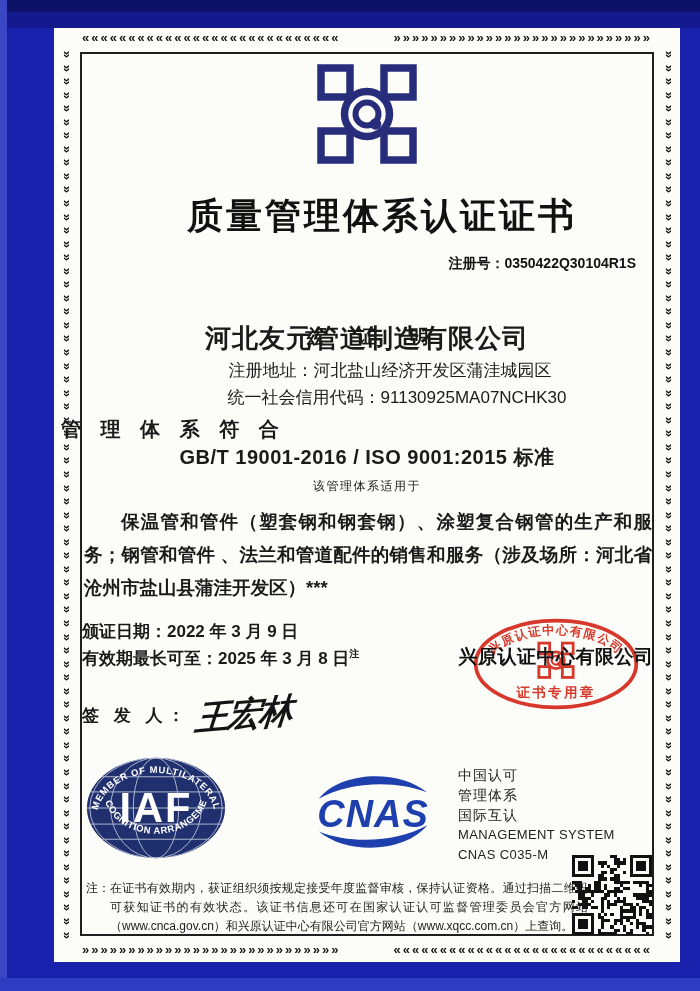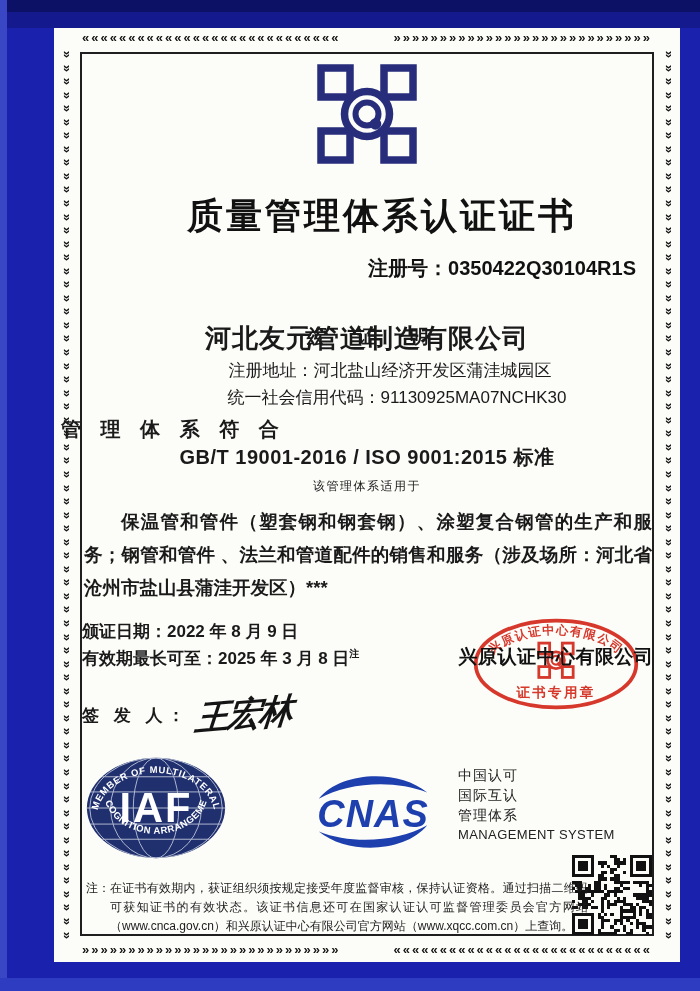--- a/index.html
+++ b/index.html
@@ -31,21 +31,21 @@
   .chev-right{right:4px;}
   .vchev{display:block;font-size:13px;line-height:13px;transform:rotate(-90deg);}
 
   .inner-border{position:absolute;left:26px;top:24px;right:26px;bottom:26px;border:2px solid #1f1f1f;}
 
   .emblem-top{position:absolute;top:36px;left:50%;transform:translateX(-50%);width:100px;height:100px;color:#272d7b;}
 
   .cert-title{position:absolute;top:164px;left:0;width:100%;text-align:center;
     font-size:36px;font-weight:bold;letter-spacing:3px;color:#111;padding-left:15px;}
 
-  .reg-line{position:absolute;top:227px;right:44px;font-size:20px;font-weight:bold;color:#111;}
+  .reg-line{position:absolute;top:227px;right:44px;font-size:14px;font-weight:bold;color:#111;}
 
   .certify-heading{position:absolute;top:264px;left:0;width:100%;text-align:center;
     font-size:19px;font-weight:bold;letter-spacing:14px;text-indent:14px;margin-top:32px;}
 
   .company-name{position:absolute;top:293px;left:0;width:100%;text-align:center;
     font-size:26px;font-weight:bold;letter-spacing:1px;}
 
   .addr-line{position:absolute;top:331px;left:0;width:100%;text-align:center;font-size:17px;padding-left:23px;}
   .credit-line{position:absolute;top:358px;left:0;width:100%;text-align:center;font-size:17px;padding-left:30px;}
 
@@ -274,21 +274,21 @@
   <div class="company-name">河北友元管道制造有限公司</div>
   <div class="addr-line">注册地址：河北盐山经济开发区蒲洼城园区</div>
   <div class="credit-line">统一社会信用代码：91130925MA07NCHK30</div>
 
   <div class="conform-heading">管 理 体 系 符 合</div>
   <div class="standard-line">GB/T 19001-2016 / ISO 9001:2015 标准</div>
 
   <div class="scope-heading">该管理体系适用于</div>
   <div class="scope-text">保温管和管件（塑套钢和钢套钢）、涂塑复合钢管的生产和服务；钢管和管件 、法兰和管道配件的销售和服务（涉及场所：河北省沧州市盐山县蒲洼开发区）***</div>
 
-  <div class="issue-date">颁证日期：2022 年 8 月 9 日</div>
+  <div class="issue-date">颁证日期：2022 年 3 月 9 日</div>
   <div class="valid-until">
     <span>有效期最长可至：2025 年 3 月 8 日</span><sup>注</sup>
   </div>
 
   <div class="signer-row">
     <span class="signer-label">签 发 人：</span>
     <span class="signature">王宏林</span>
   </div>
 
   <svg class="stamp-svg" viewBox="0 0 180 100">
@@ -333,23 +333,24 @@
   </svg>
 
   <svg class="cnas-svg" viewBox="0 0 130 86">
     <path d="M12,30 C34,3 90,1 118,24 C86,11 40,14 12,30 Z" fill="#1e3fae"></path>
     <text x="65" y="58" text-anchor="middle" font-size="37" font-weight="bold" font-style="italic" fill="#1e3fae" letter-spacing="1">CNAS</text>
     <path d="M118,56 C96,83 40,85 12,62 C44,75 90,72 118,56 Z" fill="#1e3fae"></path>
   </svg>
 
   <div class="accred-text">
     <div class="cn">中国认可</div>
+    <div class="cn">管理体系</div>
     <div class="cn">国际互认</div>
-    <div class="cn">管理体系</div>
     <div class="en">MANAGEMENT SYSTEM</div>
+    <div class="en">CNAS C035-M</div>
   </div>
 
   <div class="qr">
     <svg id="deco-qr" viewBox="0 0 25 25">
         <rect x="12" y="0" width="1" height="1"></rect>
         <rect x="13" y="0" width="1" height="1"></rect>
         <rect x="13" y="1" width="1" height="1"></rect>
         <rect x="14" y="1" width="1" height="1"></rect>
         <rect x="16" y="1" width="1" height="1"></rect>
         <rect x="8" y="2" width="1" height="1"></rect>

